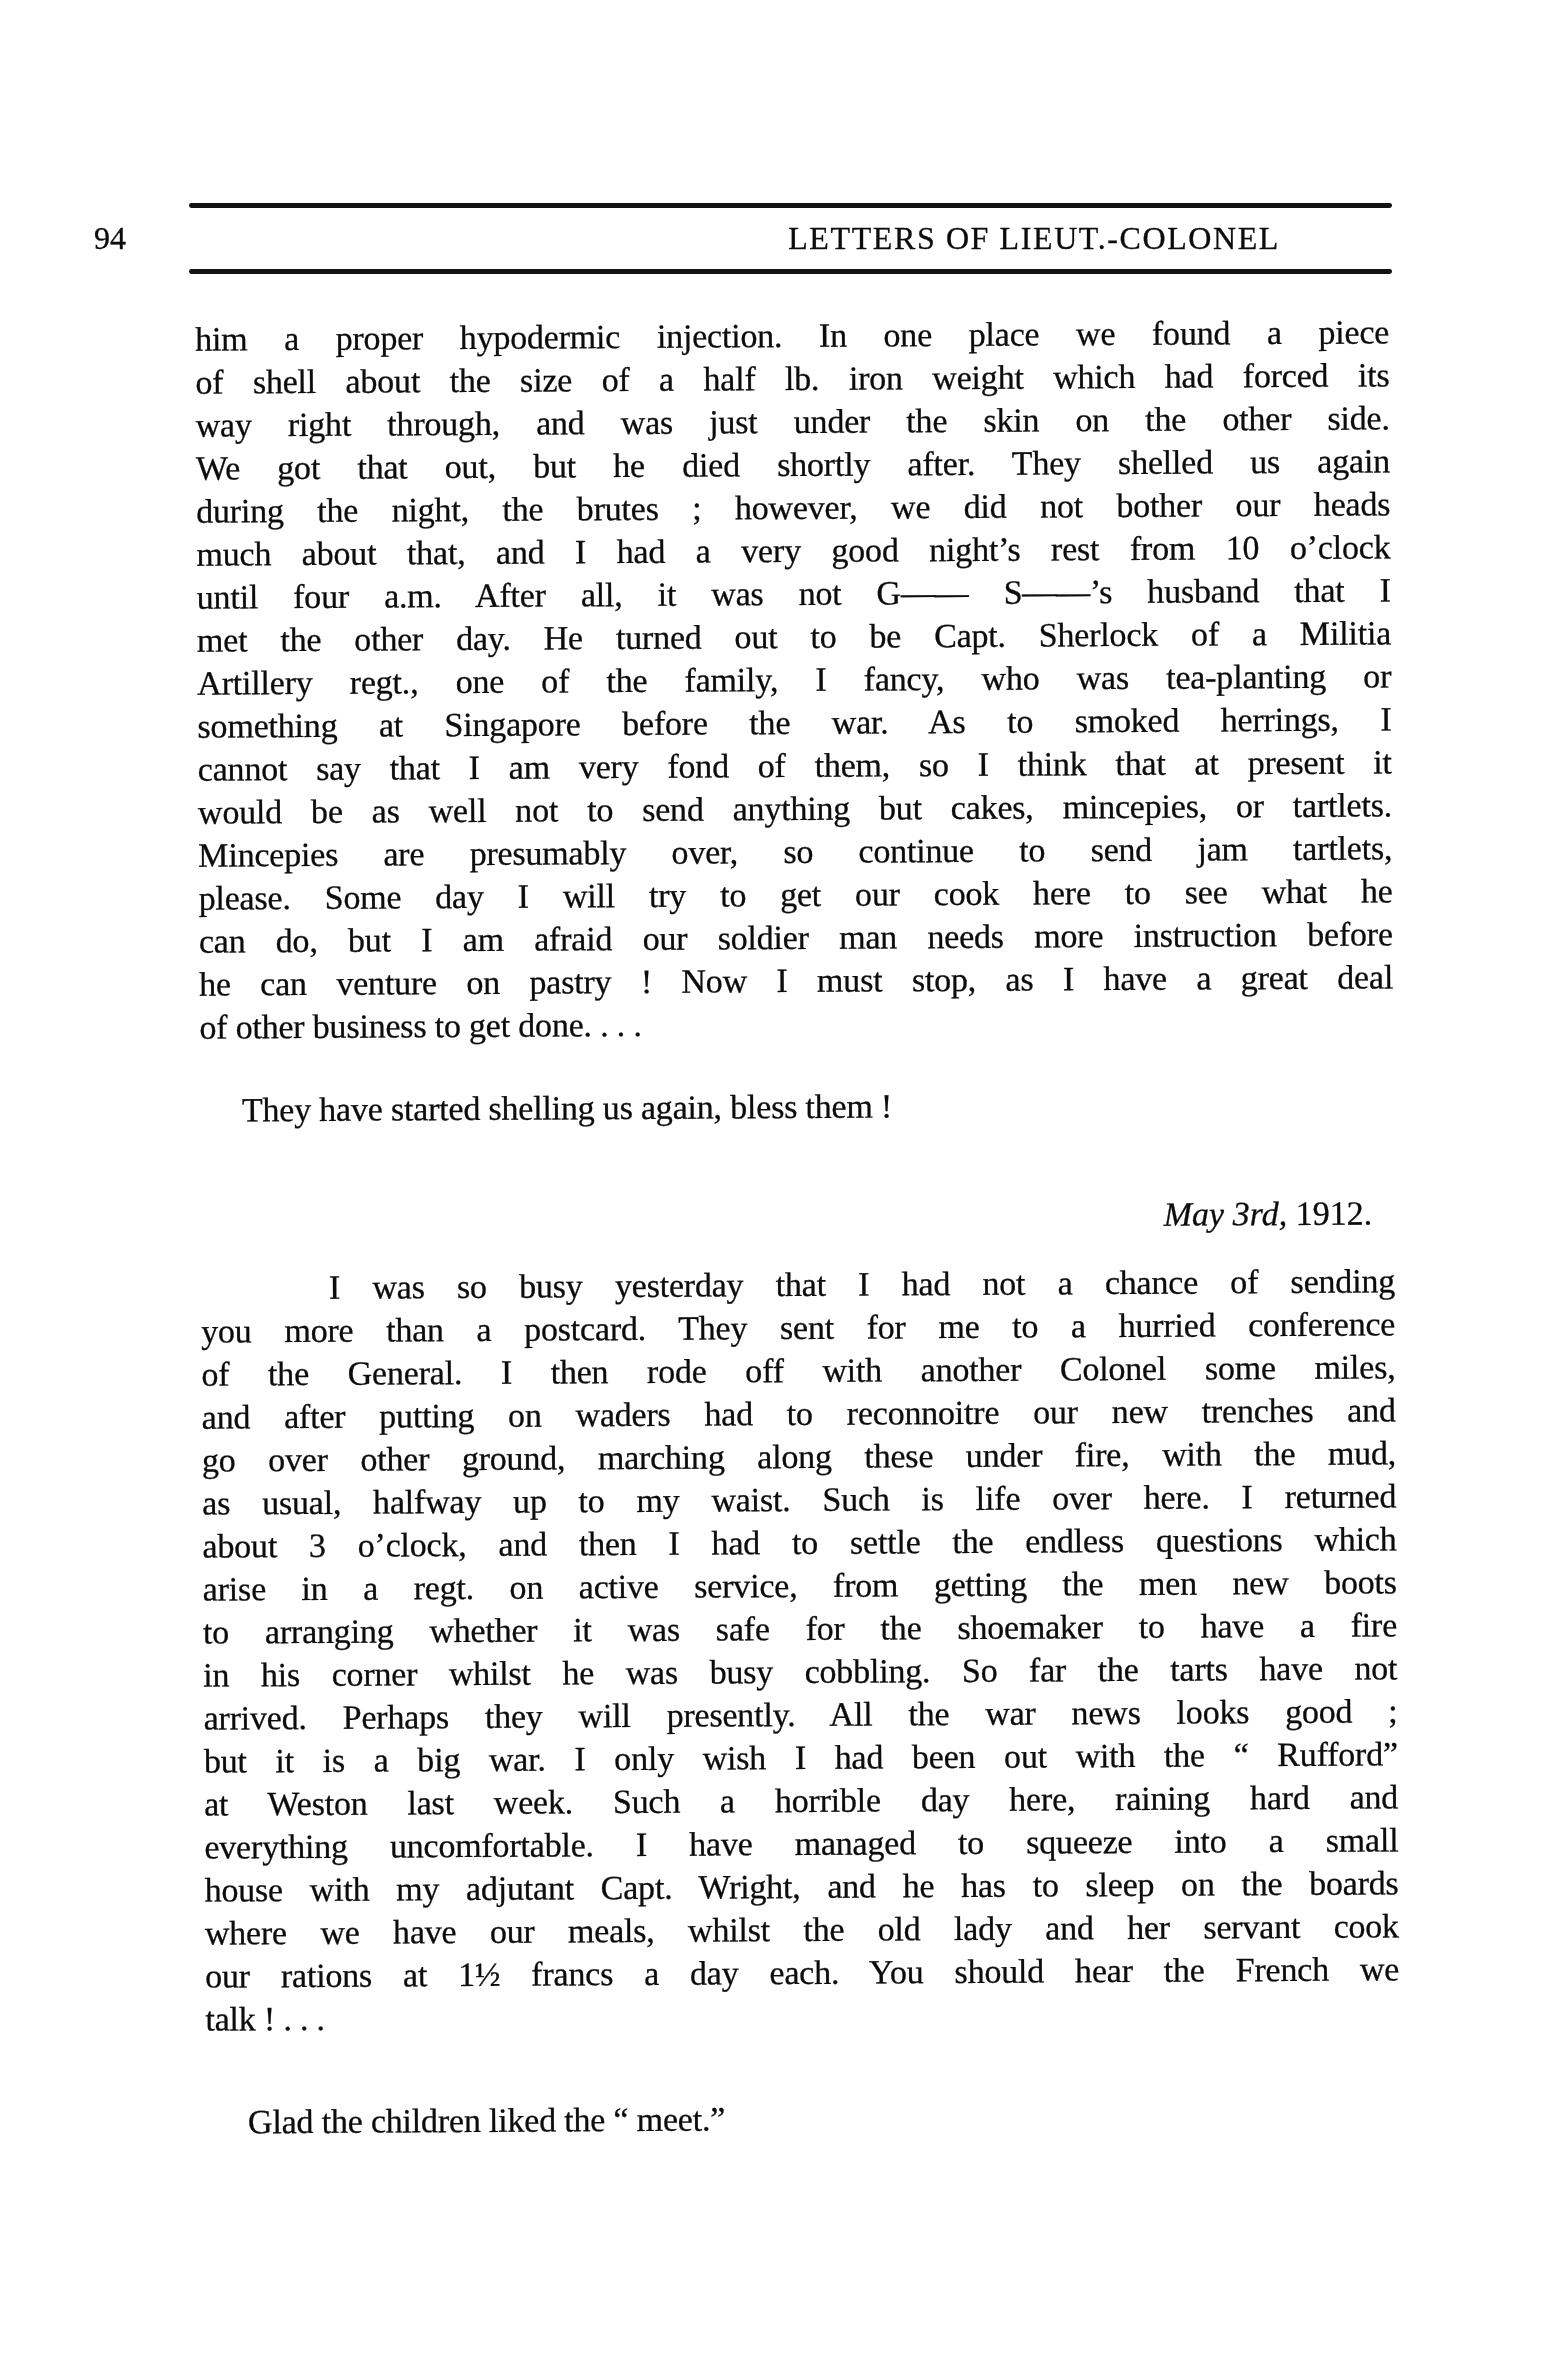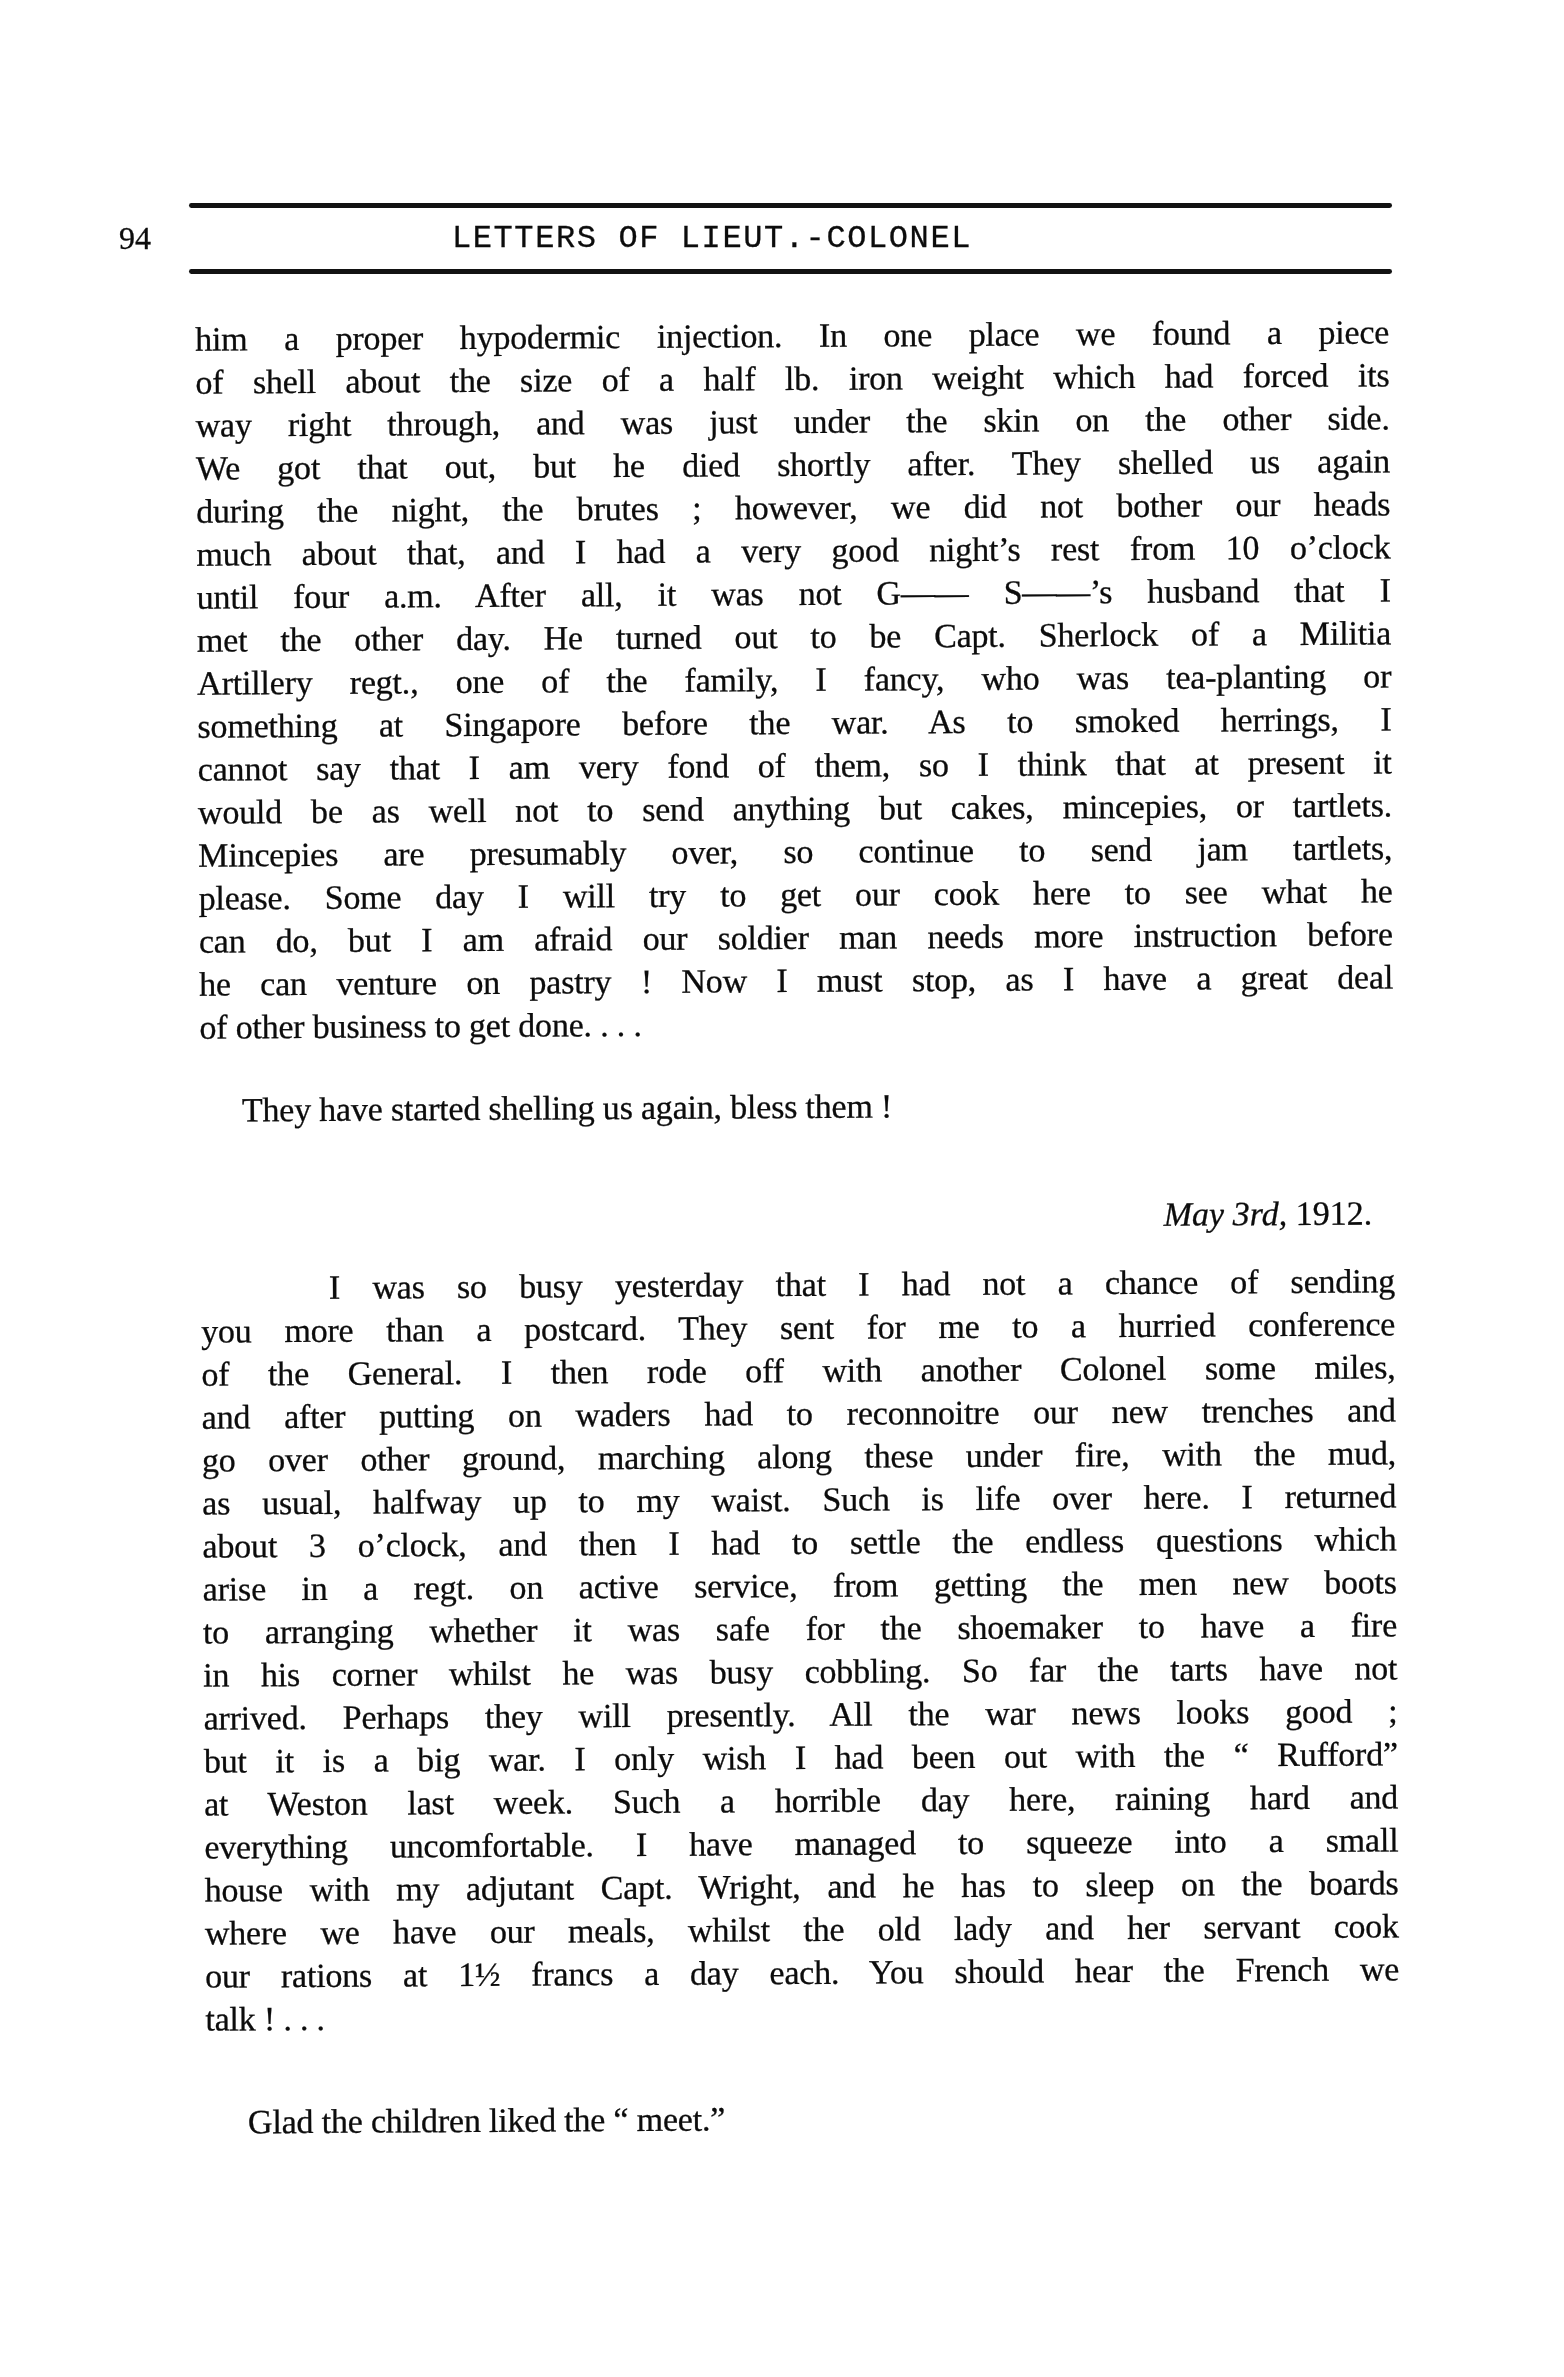--- a/index.html
+++ b/index.html
@@ -15,37 +15,36 @@
   }
   .header { padding-top: 203px; }
   .rule {
     margin-left: 189px;
     width: 1203px;
     height: 4.8px;
     background: #121212;
     border-radius: 2.4px;
   }
   .header-row {
-    margin-left: 119px;
+    margin-left: 94px;
     width: 1194px;
     height: 61px;
     position: relative;
     display: flex;
     align-items: center;
   }
   .pagenum { font-size: 32px; line-height: 61px; }
   .title {
     position: absolute;
     left: 0; right: 8px;
-    text-align: center;
+    text-align: right;
     font-size: 32px;
     letter-spacing: 1.6px;
     line-height: 61px;
     white-space: nowrap;
-    font-family: Liberation Mono, monospace;
   }
   .body {
     margin-left: 195px;
     width: 1194px;
     margin-top: 40px;
     transform: rotate(-0.35deg);
     transform-origin: 50% 0;
   }
   .line {
     display: block;

